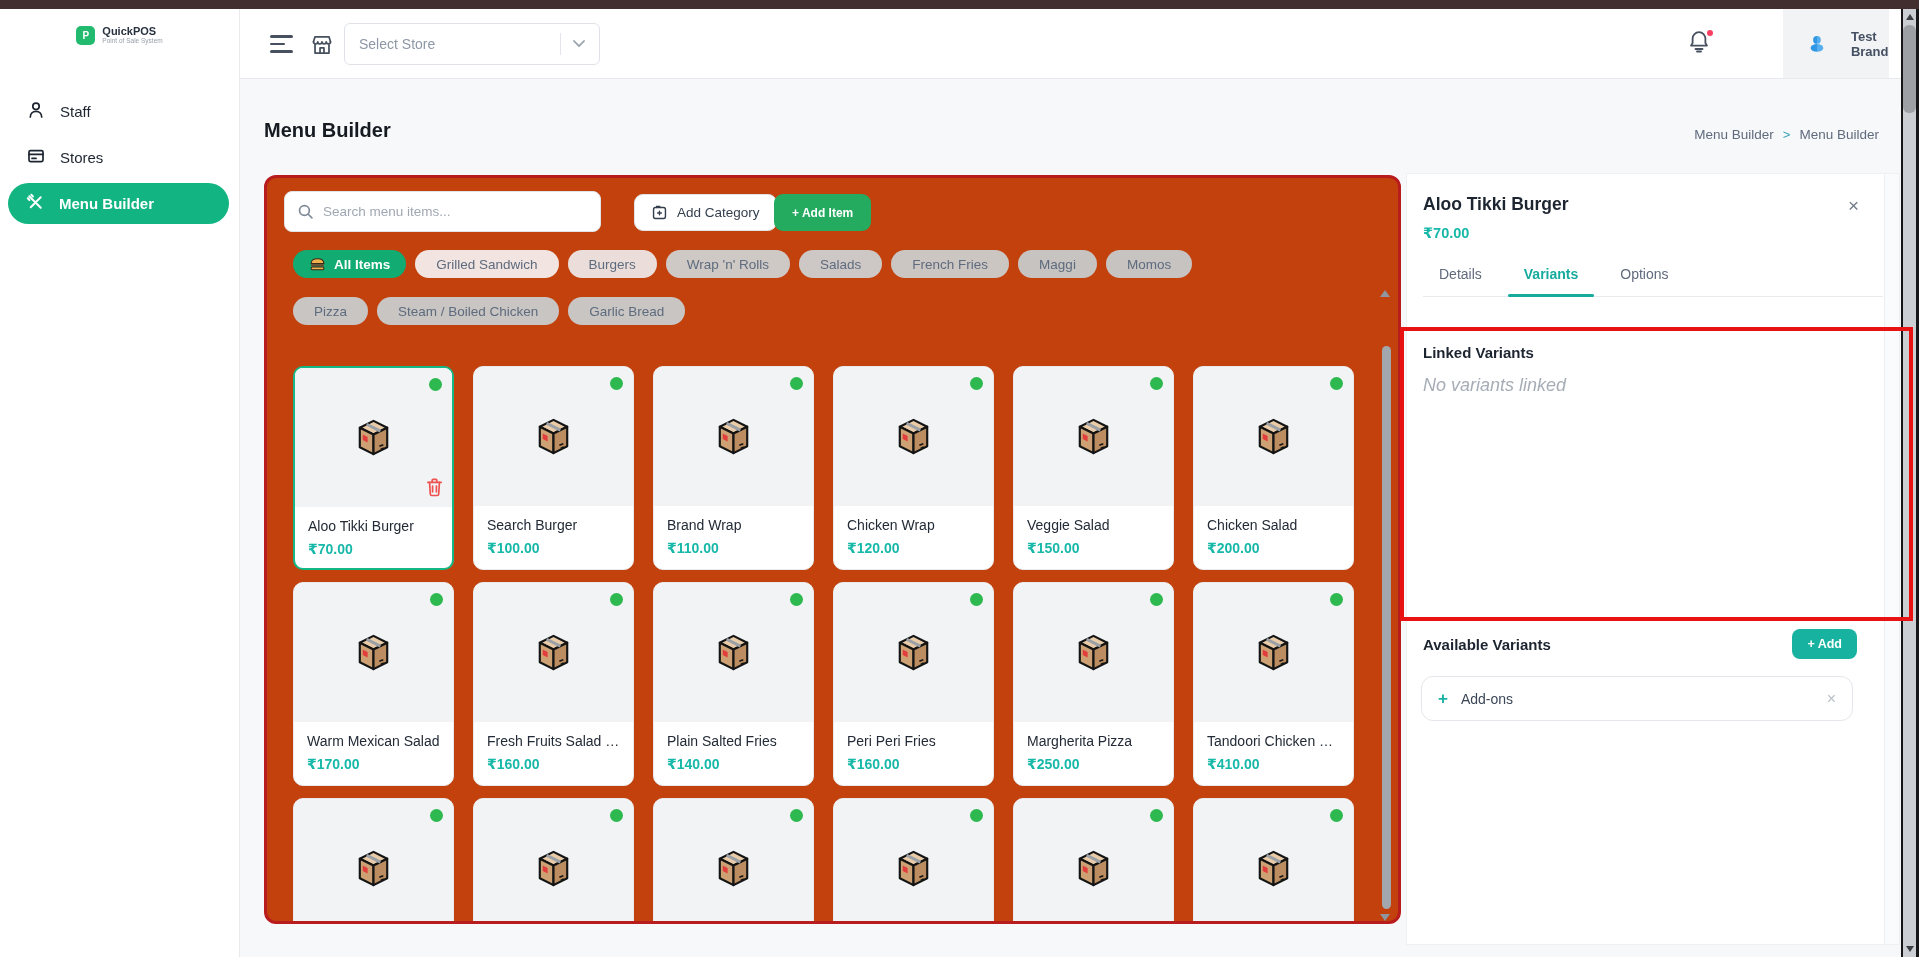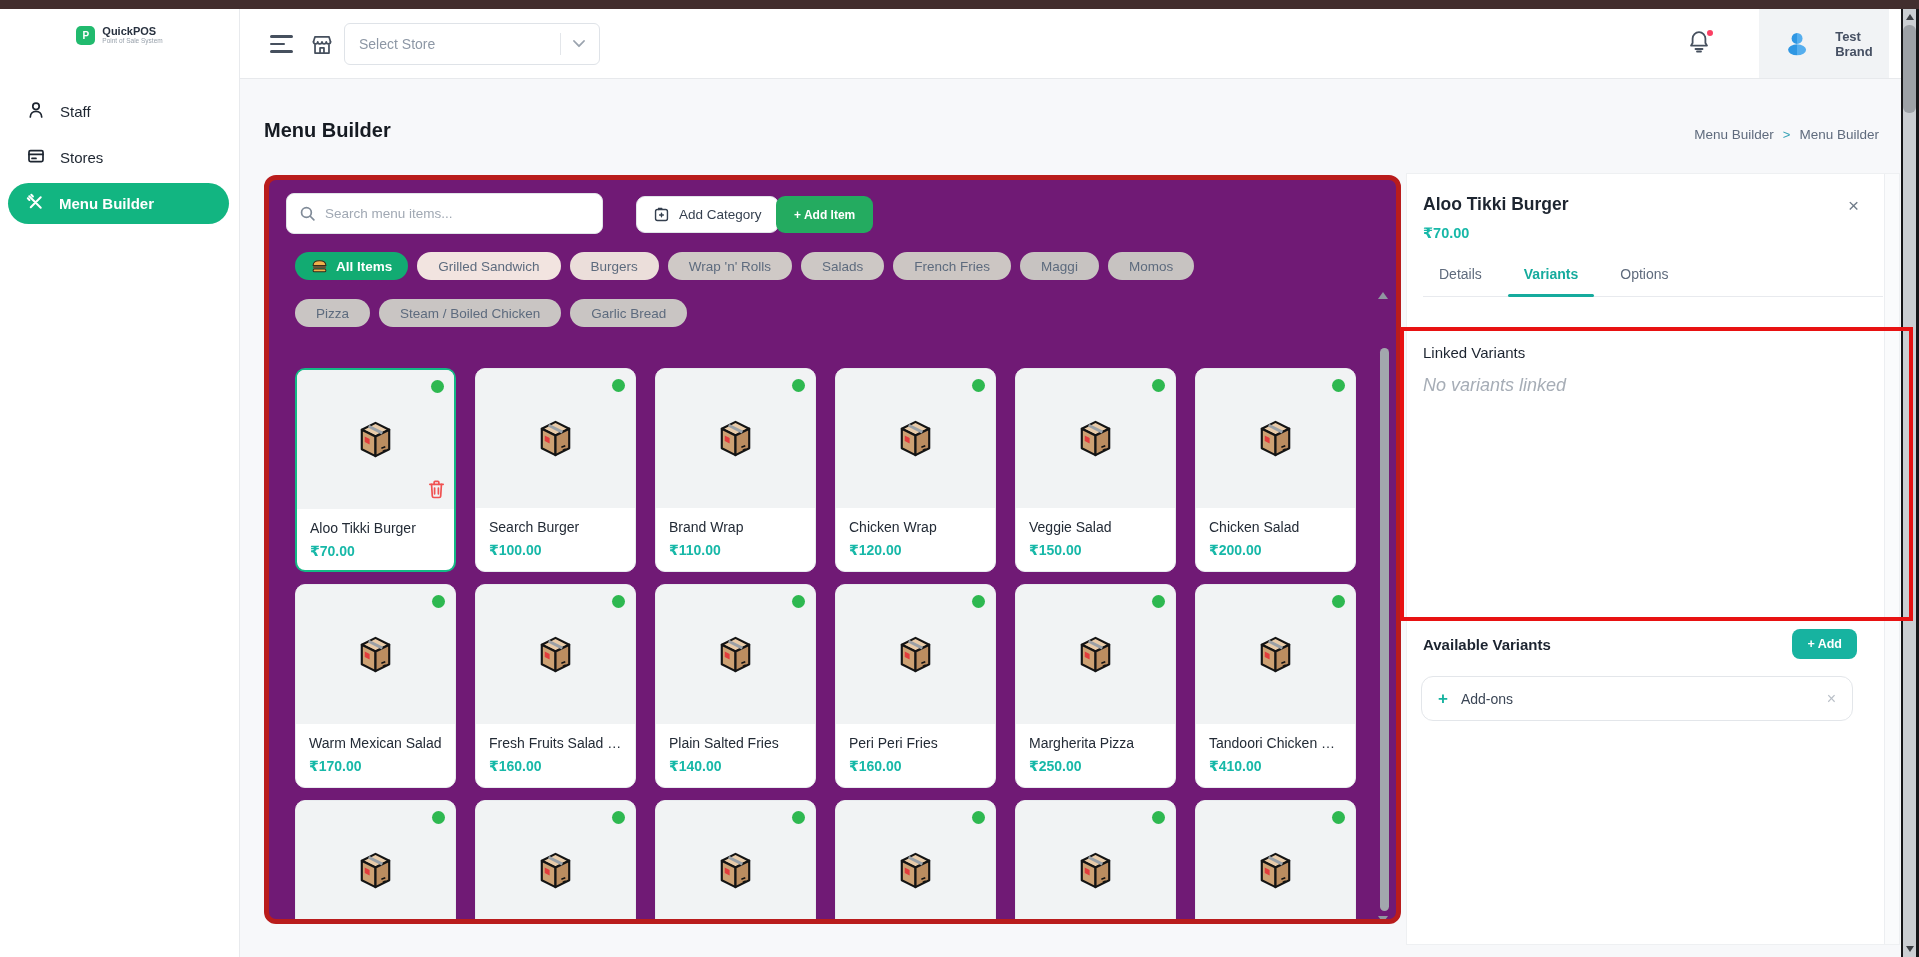--- a/index.html
+++ b/index.html
@@ -27,30 +27,30 @@
   .topbar { position:absolute; left:240px; right:18px; top:9px; height:70px; background:#fff; border-bottom:1px solid #e7e9ec; z-index:20; }
   .hamburger { position:absolute; left:30px; top:26px; width:24px; cursor:pointer; }
   .hamburger i { display:block; height:2.6px; border-radius:2px; background:#46505e; margin-bottom:5px; }
   .hamburger i:nth-child(1){ width:23px; } .hamburger i:nth-child(2){ width:15px; } .hamburger i:nth-child(3){ width:23px; }
   .store-icon { position:absolute; left:70px; top:24px; }
   .store-select { position:absolute; left:104px; top:14px; width:256px; height:42px; border:1px solid #dfe3e8; border-radius:6px; background:#fff; display:flex; align-items:center; padding:0 14px; cursor:pointer; }
   .store-select .val { flex:1; font-size:14px; color:#8d97a5; }
   .store-select .sep { width:1px; height:22px; background:#e3e6ea; margin-right:12px; }
   .bell-wrap { position:absolute; right:186px; top:20px; width:28px; height:30px; cursor:pointer; }
   .bell-dot { position:absolute; top:-1px; right:0; width:10px; height:10px; border-radius:50%; background:#fb3f63; border:2px solid #fff; }
-  .user-chip { position:absolute; right:12px; top:0; height:100%; width:130px; background:#f1f3f5; display:flex; align-items:center; gap:24px; padding-left:24px; cursor:pointer; }
+  .user-chip { position:absolute; right:12px; top:0; height:100%; width:106px; background:#f1f3f5; display:flex; align-items:center; gap:24px; padding-left:24px; cursor:pointer; }
   .user-name { font-size:13px; font-weight:bold; color:#44506 0; color:#465063; }
 
   
   .page-title { position:absolute; left:264px; top:119px; font-size:20px; font-weight:bold; color:#161b22; z-index:5; }
   .breadcrumb { position:absolute; right:40px; top:127px; font-size:13.5px; color:#5f6b7d; display:flex; gap:9px; align-items:center; z-index:5; }
   .breadcrumb .sep { color:#35a2b5; font-size:13px; }
 
   
-  .container { position:absolute; left:264px; top:175px; width:1137px; height:749px; background:#701a75; border:5px solid #b91c1c; border-radius:12px; overflow:hidden; z-index:5; }
+  .container { position:absolute; left:264px; top:175px; width:1137px; height:749px; background:#c2410c; border:3px solid #b91c1c; border-radius:12px; overflow:hidden; z-index:5; }
   .search-box { position:absolute; left:17px; top:13px; width:317px; height:41px; border:1px solid #e0e4e8; border-radius:8px; display:flex; align-items:center; padding:0 12px; gap:9px; background:#fff; }
   .search-box input { border:none; outline:none; flex:1; font-size:13.5px; font-family:inherit; color:#333; background:transparent; }
   .search-box input::placeholder { color:#a0a8b3; }
   .btn-outline { position:absolute; left:367px; top:16px; height:37px; padding:0 16px; border:1px solid #e0e4e8; border-radius:9px; background:#fff; display:flex; align-items:center; gap:9px; font-size:13.5px; font-weight:500; color:#343f4e; cursor:pointer; font-family:inherit; }
   .btn-green { position:absolute; left:507px; top:16px; height:37px; padding:0 18px; border:none; border-radius:9px; background:#24ab60; color:#fff; font-size:12px; font-weight:bold; display:flex; align-items:center; cursor:pointer; font-family:inherit; }
   .chip-row { position:absolute; left:26px; display:flex; gap:9px; }
   .chip-row.r1 { top:72px; } .chip-row.r2 { top:119px; }
   .chip { height:28px; border-radius:17px; display:inline-flex; align-items:center; padding:0 21px; font-size:13.5px; font-weight:500; color:#5d6b7e; cursor:pointer; white-space:nowrap; }
   .chip.active { color:#fff; font-weight:bold; gap:8px; padding:0 16px; }
 
@@ -74,21 +74,21 @@
 
   
   .panel { position:absolute; left:1406px; top:173px; width:494px; height:772px; background:#fff; border:1px solid #eef0f2; z-index:6; }
   .panel-title { position:absolute; left:16px; top:20px; font-size:17.5px; font-weight:bold; color:#1d2530; }
   .panel-price { position:absolute; left:16px; top:51px; font-size:14.5px; font-weight:bold; color:#17b8a8; }
   .panel-close { position:absolute; right:40px; top:22px; font-size:19px; color:#717d8a; cursor:pointer; line-height:1; }
   .tabs { position:absolute; top:92px; left:16px; right:16px; height:31px; border-bottom:1px solid #e8eaee; display:flex; gap:10px; }
   .tab { padding:0 16px; font-size:14px; color:#5f6b7d; position:relative; cursor:pointer; }
   .tab.active { color:#16ab9d; font-weight:bold; }
   .tab.active::after { content:''; position:absolute; left:0; right:0; bottom:-1px; height:3px; border-radius:2px; background:#16ab9d; }
-  .linked-heading { position:absolute; left:16px; top:170px; font-size:15px; font-weight:normal; color:#1c2430; }
+  .linked-heading { position:absolute; left:16px; top:170px; font-size:15px; font-weight:bold; color:#1c2430; }
   .empty-text { position:absolute; left:16px; top:201px; font-size:18px; font-style:italic; color:#a6adb6; }
   .avail-heading { position:absolute; left:16px; top:462px; font-size:15px; font-weight:bold; color:#1c2430; }
   .add-btn { position:absolute; right:42px; top:455px; height:30px; padding:0 15px; border:none; border-radius:8px; background:#17b3a0; color:#fff; font-size:12.5px; font-weight:bold; cursor:pointer; font-family:inherit; }
   .variant-list { position:absolute; left:14px; right:46px; top:502px; }
   .variant-row { height:45px; border:1px solid #e3e6ea; border-radius:12px; display:flex; align-items:center; gap:13px; padding:0 16px; background:#fff; }
   .variant-plus { color:#17b3a0; font-size:17px; font-weight:bold; cursor:pointer; }
   .variant-label { flex:1; font-size:14px; color:#3b4656; }
   .variant-x { color:#b9bfc7; font-size:16px; cursor:pointer; }
   .panel-scroll-track { position:absolute; right:0; top:0; bottom:0; width:15px; background:#fafbfc; border-left:1px solid #eceef1; }
 

